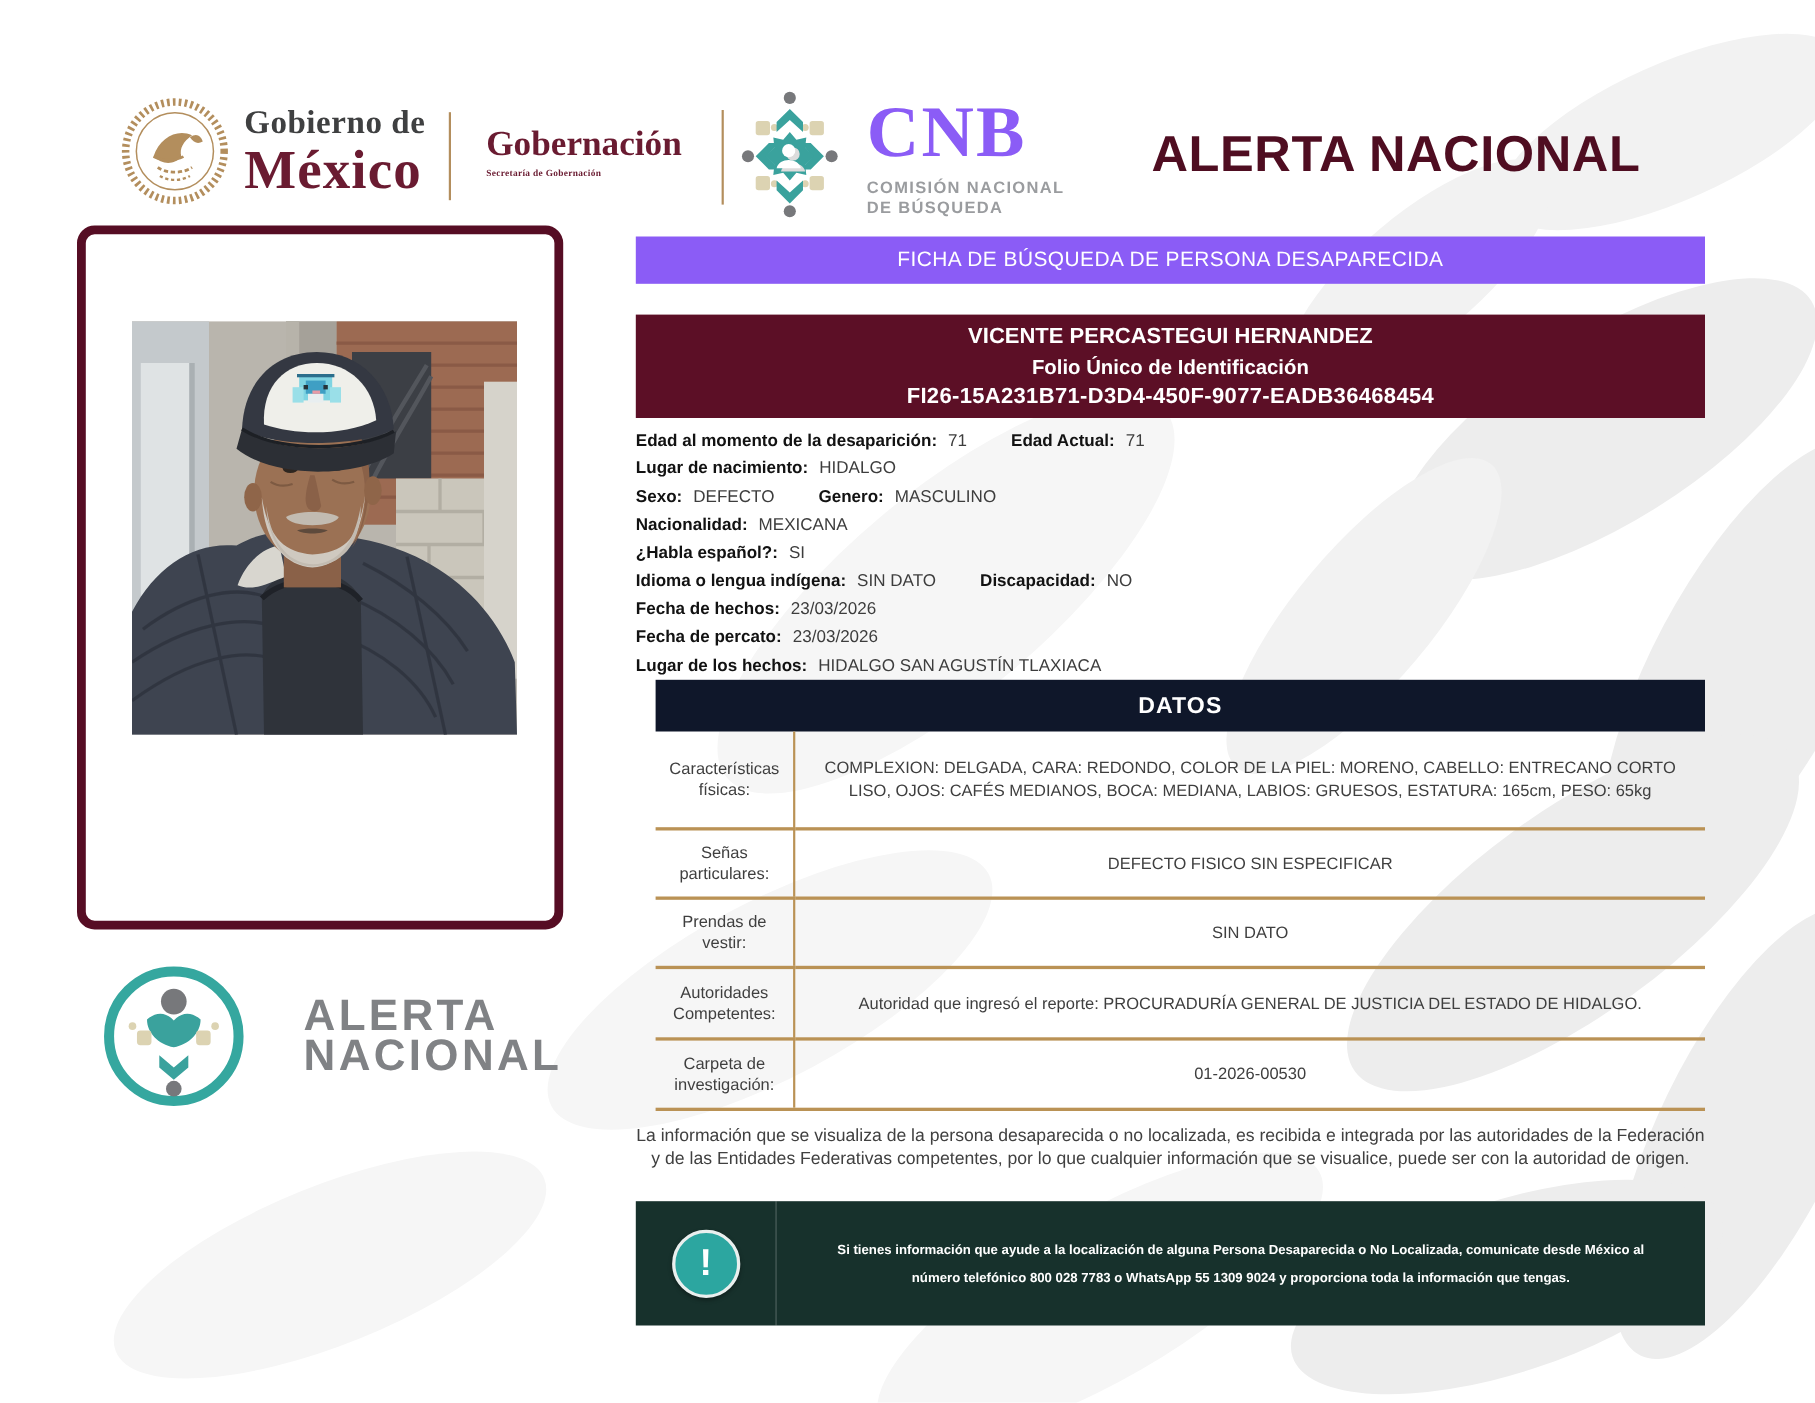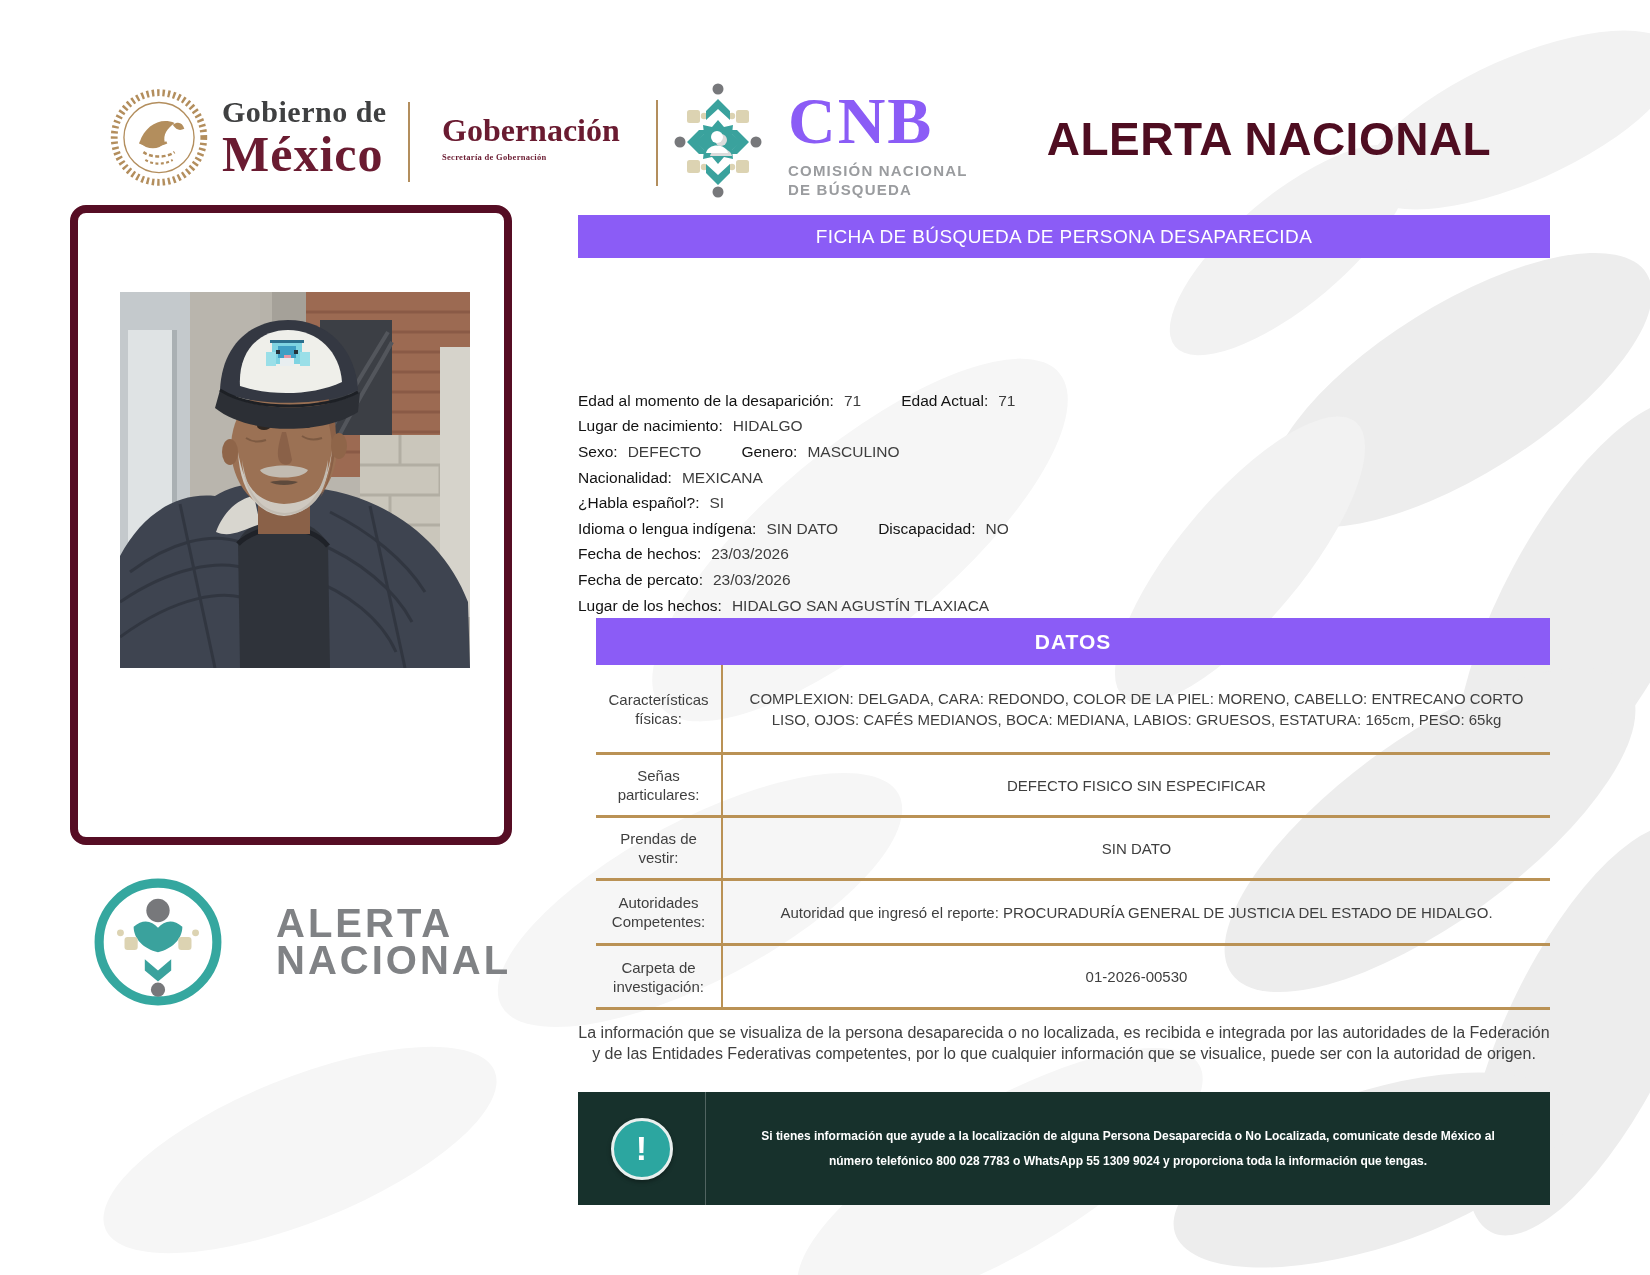--- a/index.html
+++ b/index.html
@@ -44,23 +44,23 @@
   .banner-name{top:286px;height:94px;background:#5C0F26;color:#fff;
     display:flex;flex-direction:column;align-items:center;justify-content:center;
     font-weight:bold;line-height:27px;}
   .banner-name .l1{font-size:20px;}
   .banner-name .l2{font-size:18.5px;}
   .banner-name .l3{font-size:20px;letter-spacing:.3px;}
 
   .fields{top:388px;font-size:15.5px;color:#3d3d3d;}
   .field-row{height:25.6px;display:flex;align-items:center;gap:40px;}
   .pair{display:flex;gap:10px;white-space:nowrap;}
-  .pair .lbl{font-weight:normal;color:#121212;}
-
-  .banner-datos{left:596px;width:954px;top:618px;height:47px;background:#8b5cf6;color:#fff;
+  .pair .lbl{font-weight:bold;color:#121212;}
+
+  .banner-datos{left:596px;width:954px;top:618px;height:47px;background:#0f172a;color:#fff;
     display:flex;align-items:center;justify-content:center;
     font-size:21px;font-weight:bold;letter-spacing:1px;}
   .datos-table{left:596px;width:954px;top:665px;border-bottom:3px solid #BA9255;
     display:grid;grid-template-columns:127px 1fr;color:#3f3f3f;font-size:15px;}
   .dt-label{border-right:2px solid #BA9255;display:flex;align-items:center;justify-content:center;
     text-align:center;line-height:19px;padding:4px 6px;box-sizing:border-box;}
   .dt-value{display:flex;align-items:center;justify-content:center;text-align:center;
     padding:6px 26px;box-sizing:border-box;line-height:21px;}
   .rt{border-top:3px solid #BA9255;}
   .h87{height:87px;} .h63{height:63px;} .h65{height:65px;} .h64{height:64px;}
@@ -273,20 +273,25 @@
       <circle cx="67" cy="114" r="7" fill="#77787B"></circle>
     </svg>
     <div class="alert-logo-text">
       <div>ALERTA</div>
       <div>NACIONAL</div>
     </div>
   </div>
 
   <div class="abs col banner-green">FICHA DE BÚSQUEDA DE PERSONA DESAPARECIDA</div>
 
+  <div class="abs col banner-name">
+    <div class="l1">VICENTE PERCASTEGUI HERNANDEZ</div>
+    <div class="l2">Folio Único de Identificación</div>
+    <div class="l3">FI26-15A231B71-D3D4-450F-9077-EADB36468454</div>
+  </div>
 
   <div class="abs col fields">
     <div class="field-row">
       <span class="pair">
           <span class="lbl">Edad al momento de la desaparición:</span>
           <span>71</span>
         </span>
       <span class="pair">
           <span class="lbl">Edad Actual:</span>
           <span>71</span>

